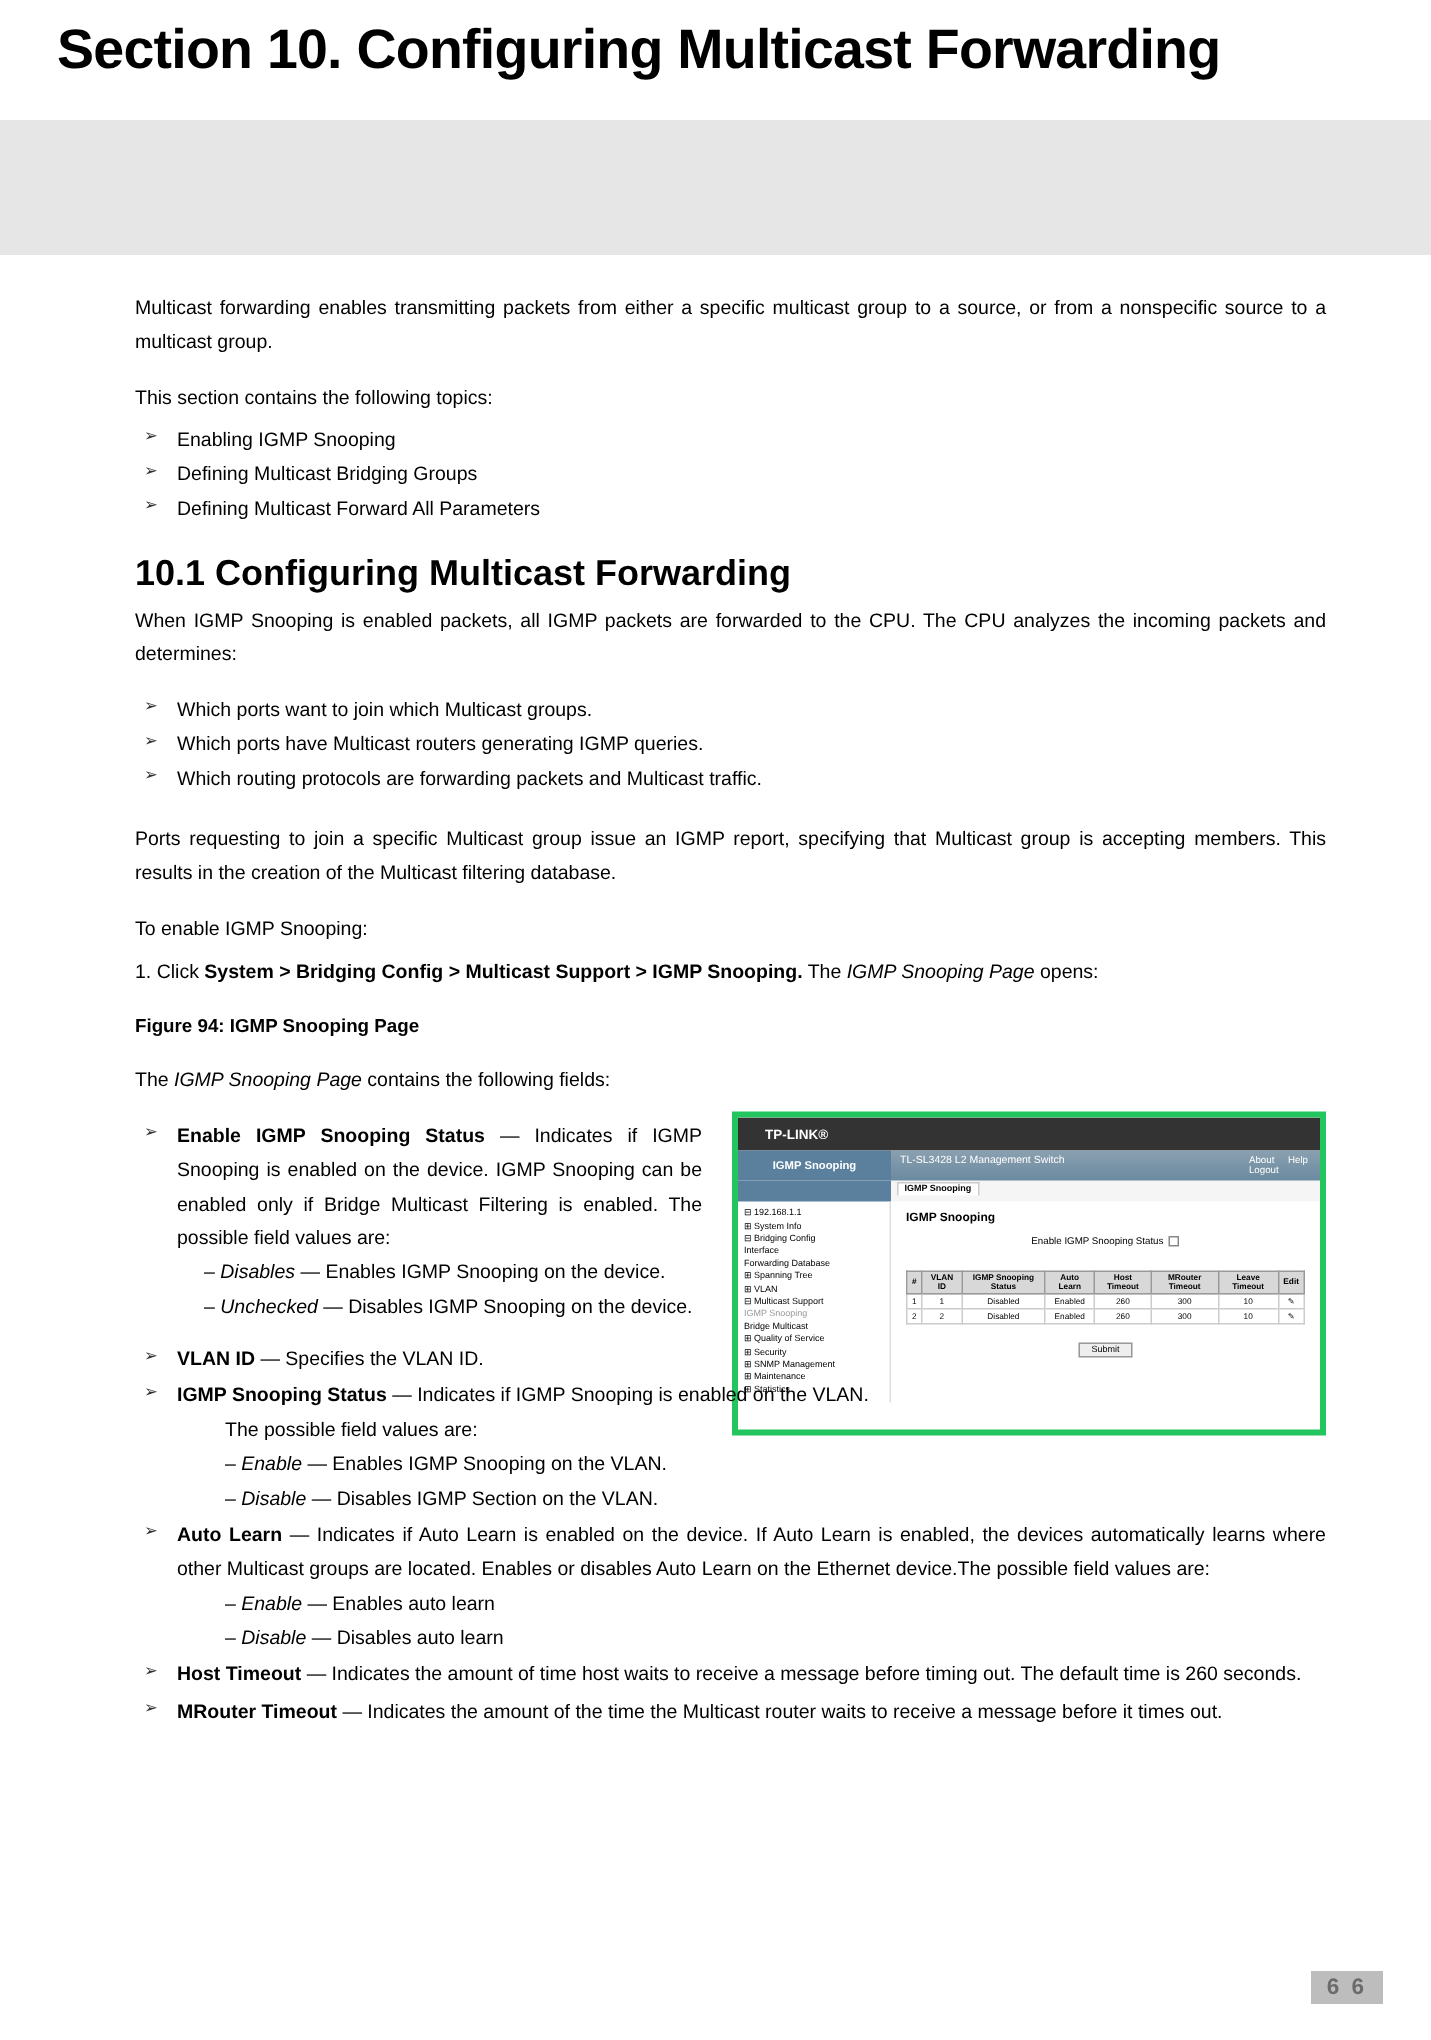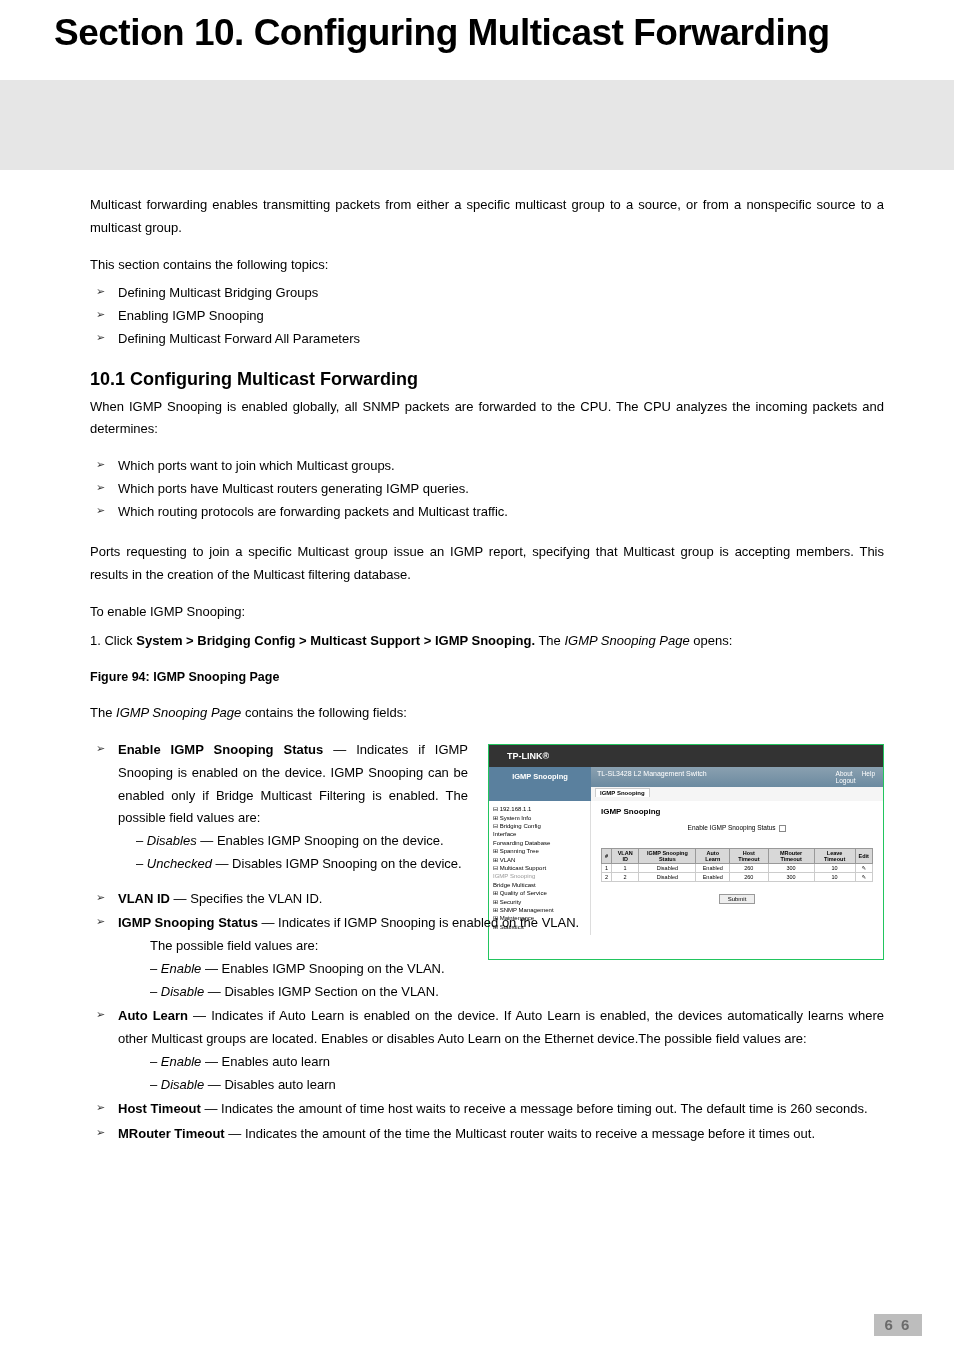--- a/index.html
+++ b/index.html
@@ -22,21 +22,21 @@
     left: 0;
     right: 0;
     height: 90px;
     background: #e6e6e6;
   }
   .section-title {
     position: relative;
     font-family: Arial, Helvetica, sans-serif;
     font-size: 37px;
     font-weight: bold;
-    padding: 12px 0 30px 54px;
+    padding: 12px 0 30px 38px;
     letter-spacing: -0.5px;
   }
   .content {
     position: relative;
     margin-top: 30px;
   }
   p.body {
     font-size: 13px;
     line-height: 1.75;
     text-align: justify;
@@ -55,21 +55,21 @@
   }
   .bullet-list li::before {
     content: "➢";
     position: absolute;
     left: 6px;
     top: 0;
     font-size: 11px;
     color: #333;
   }
   h2.subsection {
-    font-size: 18px;
+    font-size: 24px;
     font-weight: bold;
     margin: 18px 0 6px 0;
   }
   .numbered {
     font-size: 13px;
     line-height: 1.75;
     text-align: justify;
     margin-bottom: 18px;
   }
   .fig-caption {
@@ -79,25 +79,25 @@
   }
   .fig-area {
     position: relative;
     margin-bottom: 12px;
   }
   .fig-area .left-text {
     width: 378px;
   }
   .fig-area .screenshot {
     position: absolute;
-    top: 42px;
+    top: 32px;
     right: 0;
     width: 396px;
     height: 216px;
-    border: 1px solid #22c55e;
+    border: 4px solid #22c55e;
     background: #fff;
     font-size: 6.5px;
     overflow: hidden;
   }
   .ss-top {
     background: #333;
     color: #fff;
     height: 22px;
     padding: 6px 0 0 18px;
     font-size: 9px;
@@ -196,28 +196,28 @@
 <div class="title-band"></div>
 <h1 class="section-title">Section 10.  Configuring Multicast Forwarding</h1>
 
 <div class="page">
   <div class="content">
 
     <p class="body">Multicast forwarding enables transmitting packets from either a specific multicast group to a source, or from a nonspecific source to a multicast group.</p>
 
     <p class="body tight">This section contains the following topics:</p>
     <ul class="bullet-list">
+      <li>Enabling IGMP Snooping</li>
       <li>Defining Multicast Bridging Groups</li>
-      <li>Enabling IGMP Snooping</li>
       <li>Defining Multicast Forward All Parameters</li>
     </ul>
 
     <h2 class="subsection">10.1   Configuring Multicast Forwarding</h2>
 
-    <p class="body">When IGMP Snooping is enabled globally, all SNMP packets are forwarded to the CPU. The CPU analyzes the incoming packets and determines:</p>
+    <p class="body">When IGMP Snooping is enabled packets, all IGMP packets are forwarded to the CPU. The CPU analyzes the incoming packets and determines:</p>
     <ul class="bullet-list">
       <li>Which ports want to join which Multicast groups.</li>
       <li>Which ports have Multicast routers generating IGMP queries.</li>
       <li>Which routing protocols are forwarding packets and Multicast traffic.</li>
     </ul>
 
     <p class="body">Ports requesting to join a specific Multicast group issue an IGMP report, specifying that Multicast group is accepting members. This results in the creation of the Multicast filtering database.</p>
 
     <p class="body tight">To enable IGMP Snooping:</p>
     <p class="numbered">

